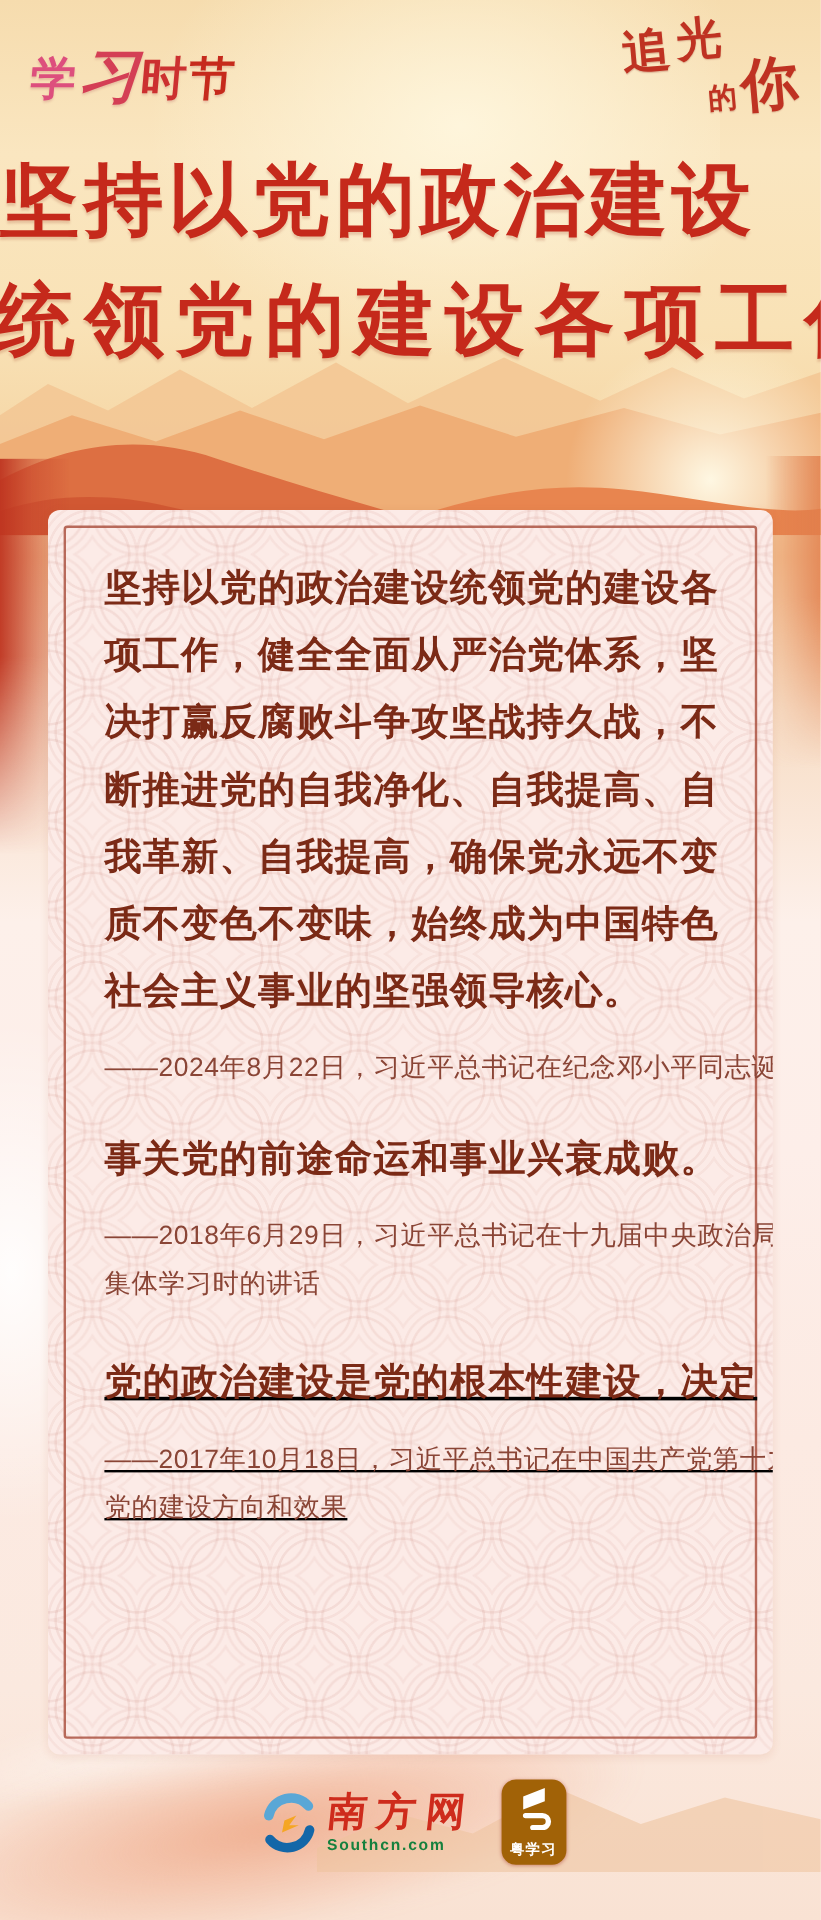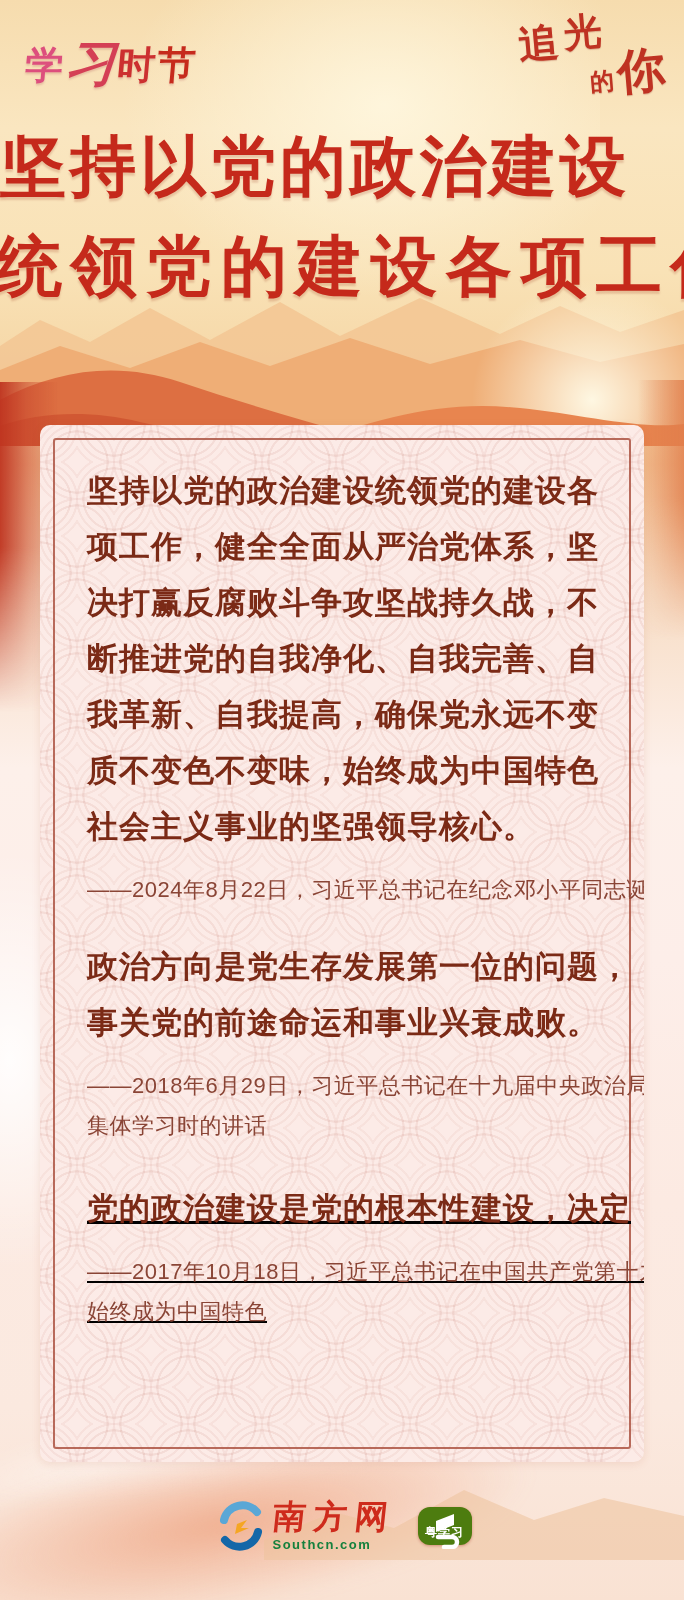--- a/index.html
+++ b/index.html
@@ -122,21 +122,21 @@
   .southcn-text{display:flex;flex-direction:column;align-items:flex-start;}
   .southcn-name{
     font-family:"DejaVu Serif","Liberation Serif",serif;font-weight:900;
     font-size:33px;color:#ce2b1c;letter-spacing:8px;line-height:1;
     transform:skewX(-6deg);
   }
   .southcn-domain{
     font-size:13px;font-weight:800;color:#15803d;letter-spacing:1.5px;margin-top:4px;
   }
   .yuexuexi{
-    position:relative;width:54px;height:38px;background:#4d7c0f;border-radius:12px;
+    position:relative;width:54px;height:71px;background:#a16207;border-radius:12px;
     box-shadow:0 1px 3px rgba(150,20,10,.35);flex:0 0 auto;
   }
   .yuexuexi-label{
     position:absolute;left:0;bottom:4px;width:100%;text-align:center;
     color:#ffffff;font-size:12px;font-weight:700;letter-spacing:1px;
   }
 </style>
 </head>
 <body>
 
@@ -193,43 +193,42 @@
 
 <div class="card">
   <div class="card-pattern"></div>
   <div class="card-border"></div>
   <div class="card-content">
 
     <div class="quote-block q1">
       <div class="quote-line">坚持以党的政治建设统领党的建设各</div>
       <div class="quote-line">项工作，健全全面从严治党体系，坚</div>
       <div class="quote-line">决打赢反腐败斗争攻坚战持久战，不</div>
-      <div class="quote-line">断推进党的自我净化、自我完善、自</div>
+      <div class="quote-line">断推进党的自我净化、自我提高、自</div>
       <div class="quote-line">我革新、自我提高，确保党永远不变</div>
       <div class="quote-line">质不变色不变味，始终成为中国特色</div>
       <div class="quote-line">社会主义事业的坚强领导核心。</div>
       <div class="attribution">
         <div class="attr-line">——2024年8月22日，习近平总书记在纪念邓小平同志诞辰120</div>
       </div>
     </div>
 
     <div class="quote-block q2">
-      <div class="quote-line">政治方向是党生存发展第一位的问题，</div>
       <div class="quote-line">事关党的前途命运和事业兴衰成败。</div>
       <div class="attribution">
         <div class="attr-line">——2018年6月29日，习近平总书记在十九届中央政治局第六次</div>
         <div class="attr-line">集体学习时的讲话</div>
       </div>
     </div>
 
     <div class="quote-block q3">
       <div class="quote-line">党的政治建设是党的根本性建设，决定</div>
       <div class="attribution">
         <div class="attr-line">——2017年10月18日，习近平总书记在中国共产党第十九次全</div>
-        <div class="attr-line">始终成为中国特色</div>
+        <div class="attr-line">党的建设方向和效果</div>
       </div>
     </div>
 
   </div>
 </div>
 
 <div class="footer">
   <div class="southcn">
     <svg width="56" height="56" viewBox="0 0 56 56">
       <path d="M44,14 A19,19 0 0,0 11,22" fill="none" stroke="#5aa7d6" stroke-width="8" stroke-linecap="round"></path>

